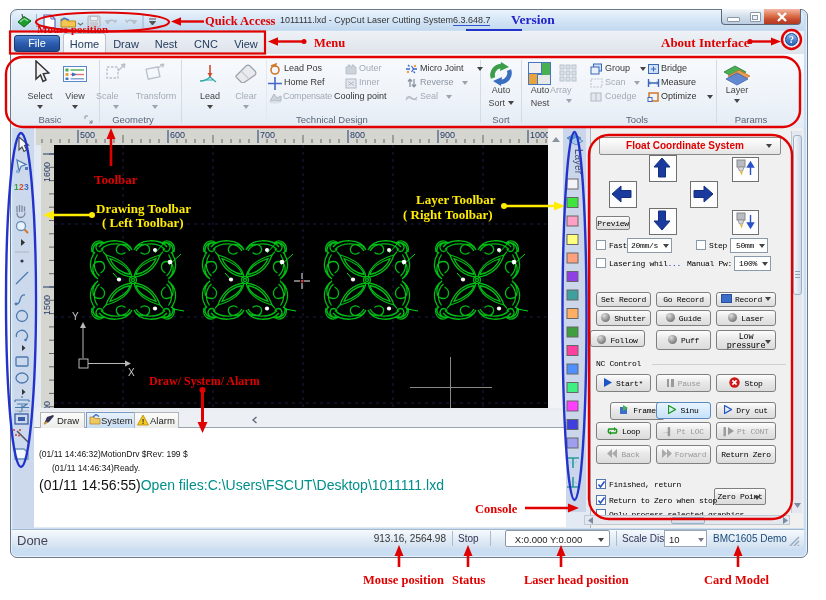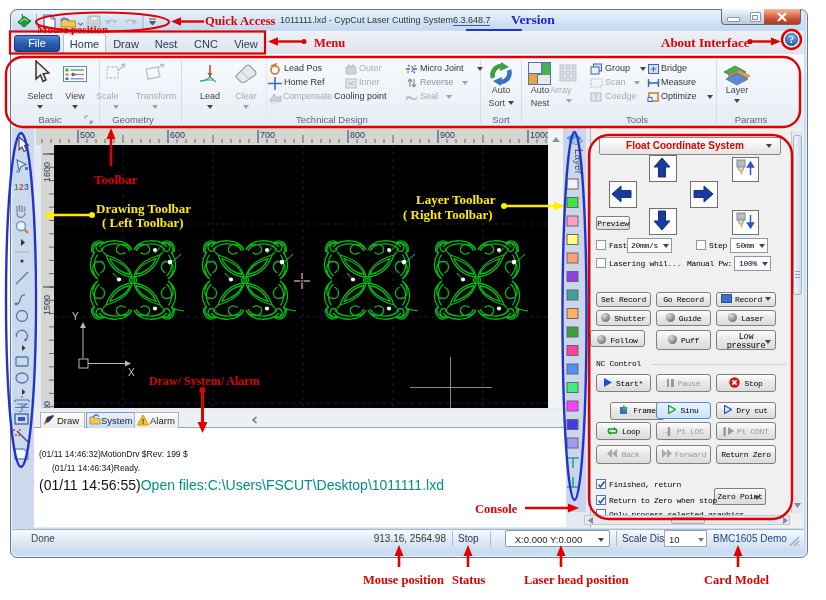--- a/index.html
+++ b/index.html
@@ -646,21 +646,21 @@
     </svg>
 
  <div class="abs" style="left:34px;top:428px;width:532px;height:99px;background:#fff"></div>
  <div class="abs" style="left:39px;top:449px;font-size:8.5px;color:#111">(01/11 14:46:32)MotionDrv $Rev: 199 $</div>
  <div class="abs" style="left:52px;top:463px;font-size:8.5px;color:#111">(01/11 14:46:34)Ready.</div>
  <div class="abs" style="left:39px;top:477px;font-size:14px;color:#111">(01/11 14:56:55)<span style="color:#00908a">Open files:C:\Users\FSCUT\Desktop\1011111.lxd</span></div>
 </div>
 
 <div id="statusbar" class="abs" style="left:0;top:0;width:826px;height:600px">
  <div class="abs" style="left:12px;top:529px;width:792px;height:19px;background:linear-gradient(#f6fafd,#dfeaf5 55%,#cfdff0);border-top:1px solid #a8b8cc;border-radius:0 0 6px 6px"></div>
- <div class="abs" style="left:31px;top:533px;font-size:10px;color:#445">Done</div>
+ <div class="abs" style="left:17px;top:533px;font-size:13px;color:#445">Done</div>
  <div class="abs" style="left:368px;top:533px;width:78px;text-align:right;font-size:10px;color:#333">913.16, 2564.98</div>
  <div class="abs" style="left:452px;top:531px;width:1px;height:15px;background:#aabccc"></div>
  <div class="abs" style="left:458px;top:533px;font-size:10px;color:#335">Stop</div>
  <div class="abs" style="left:490px;top:531px;width:1px;height:15px;background:#aabccc"></div>
  <div class="abs" style="left:505px;top:529.5px;width:105px;height:17px;background:#fff;border:1px solid #8899aa;border-radius:2px;box-sizing:border-box">
   <div class="abs" style="left:0;top:3px;width:85px;text-align:center;font-size:9.5px;color:#222">X:0.000 Y:0.000</div>
   <div class="dd abs" style="left:92px;top:7px"></div>
  </div>
  <div class="abs" style="left:616px;top:531px;width:1px;height:15px;background:#aabccc"></div>
  <div class="abs" style="left:622px;top:533px;font-size:10px;color:#335">Scale Dis</div>

